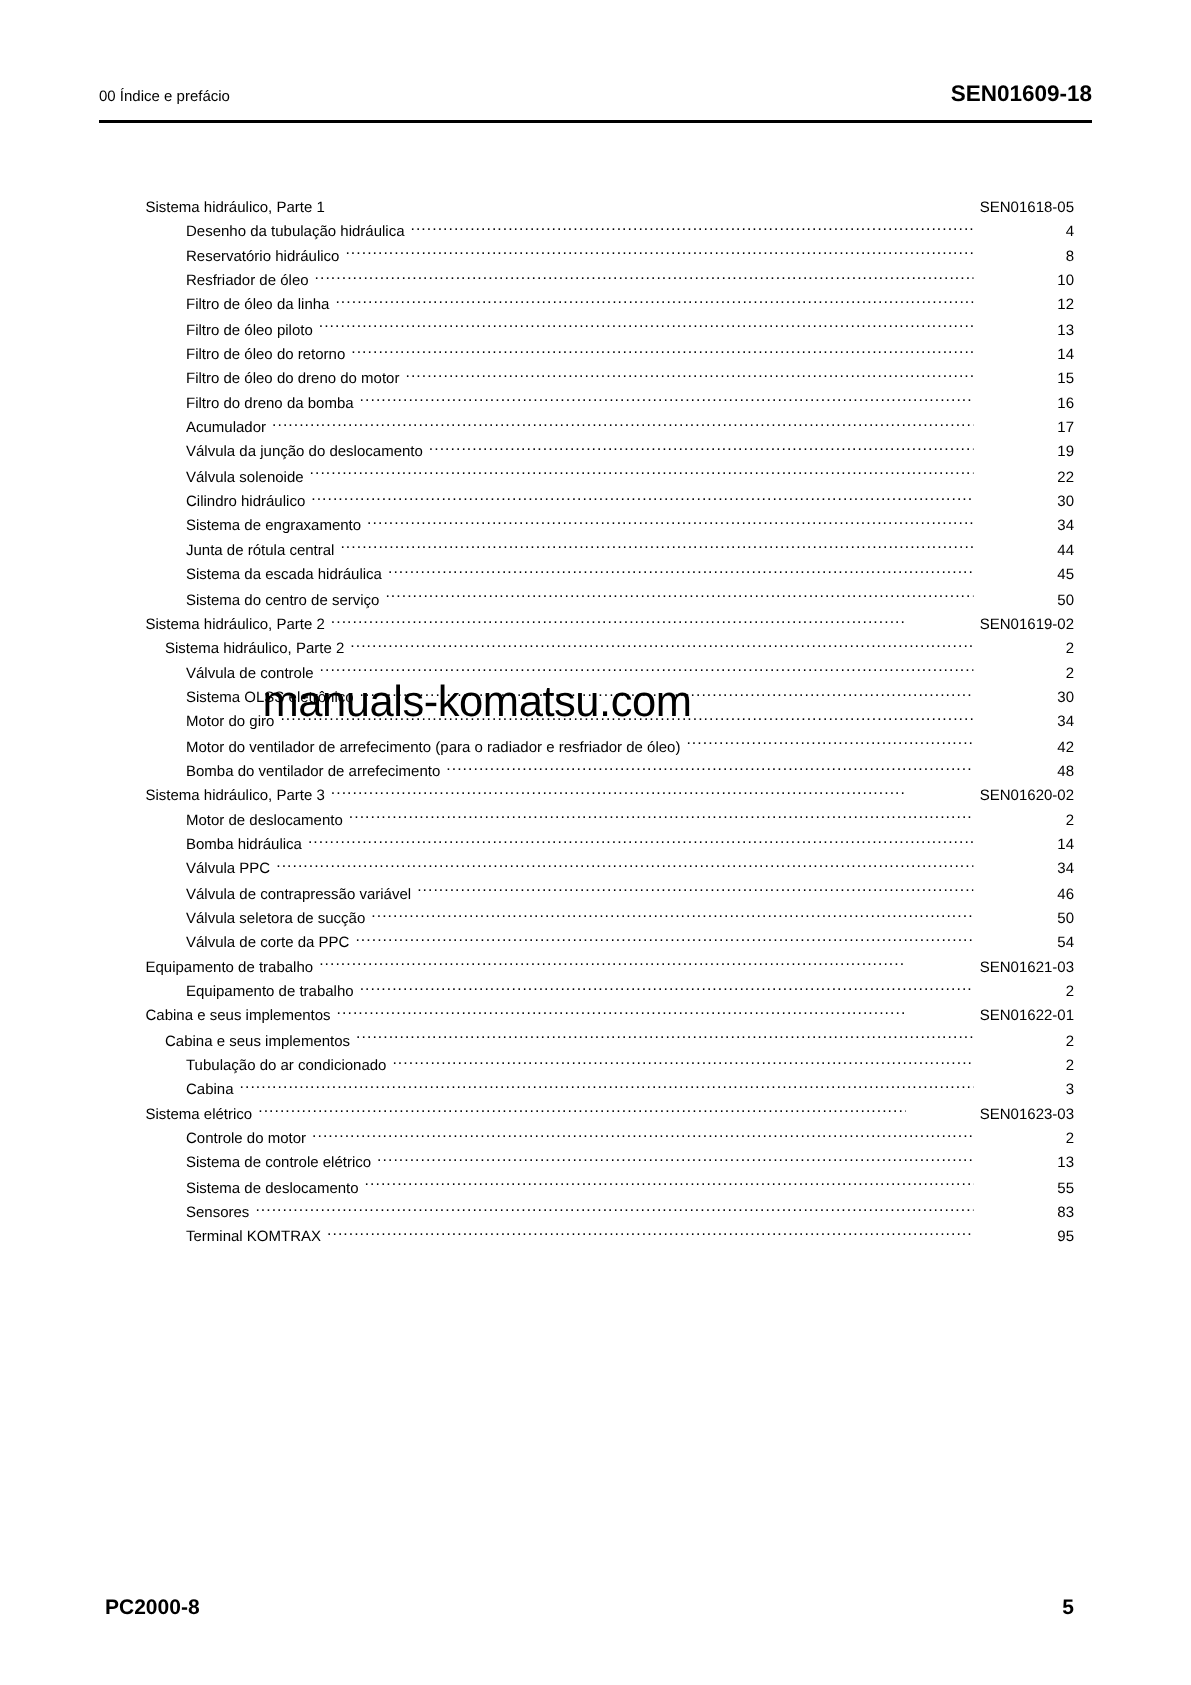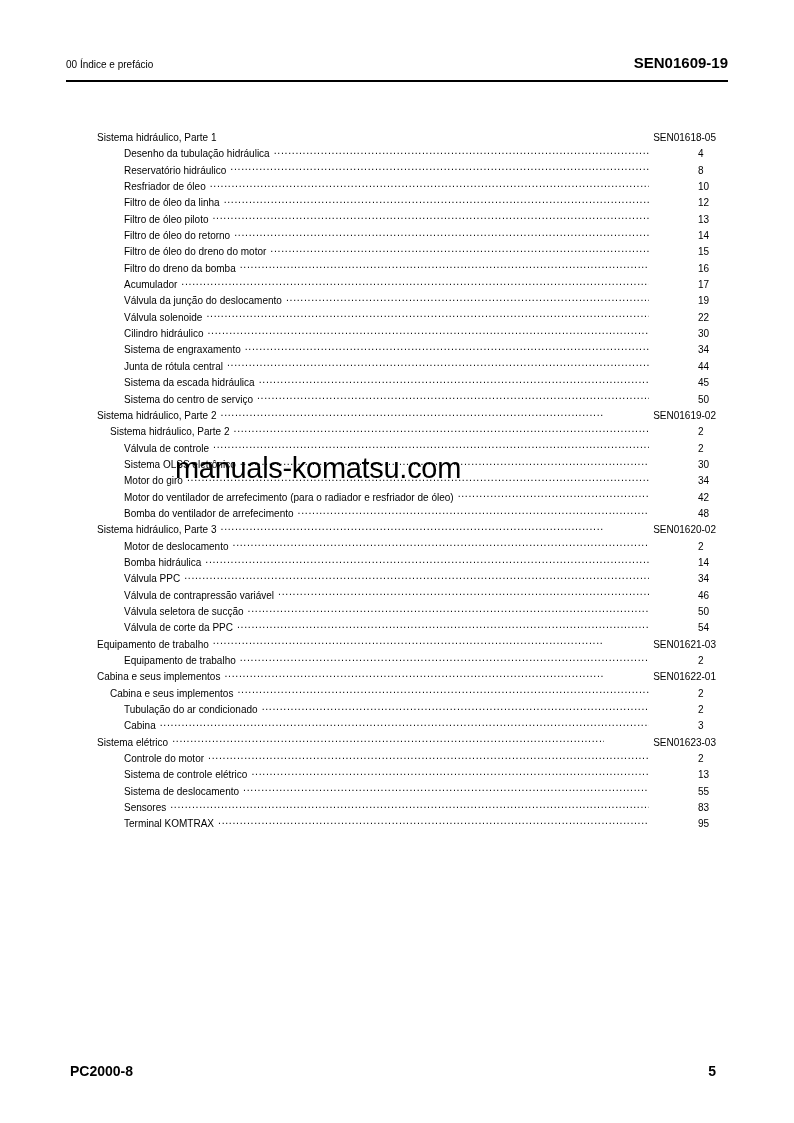--- a/index.html
+++ b/index.html
@@ -91,21 +91,21 @@
     bottom: -1px;
     font-size: 10.5px;
     letter-spacing: 0.7px;
     white-space: nowrap;
     color: #000;
   }
   .toc-dots.nodots::before { content: ""; }
 
   .toc-page {
     flex: 0 0 auto;
-    text-align: left;
+    text-align: right;
     min-width: 18px;
     padding-left: 3px;
     margin-left: 44px;
   }
   .toc-page.sen {
     min-width: 0;
   }
 
   
   .watermark {
@@ -142,21 +142,21 @@
     white-space: nowrap;
   }
 </style>
 </head>
 <body>
 
 <div class="page">
 
   <div class="header">
     <div class="header-left">00 Índice e prefácio</div>
-    <div class="header-right">SEN01609-19</div>
+    <div class="header-right">SEN01609-18</div>
   </div>
 
   <div class="toc" id="toc-list">
       <div class="toc-row lvl0">
         <span class="toc-title">Sistema hidráulico, Parte 1</span>
         <span class="toc-dots nodots"></span>
         <span class="toc-page sen">SEN01618-05</span>
       </div>
       <div class="toc-row lvl2">
         <span class="toc-title">Desenho da tubulação hidráulica</span>

